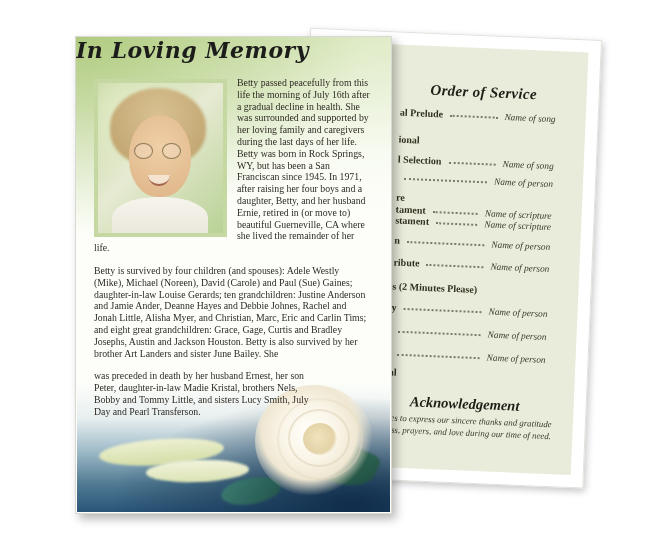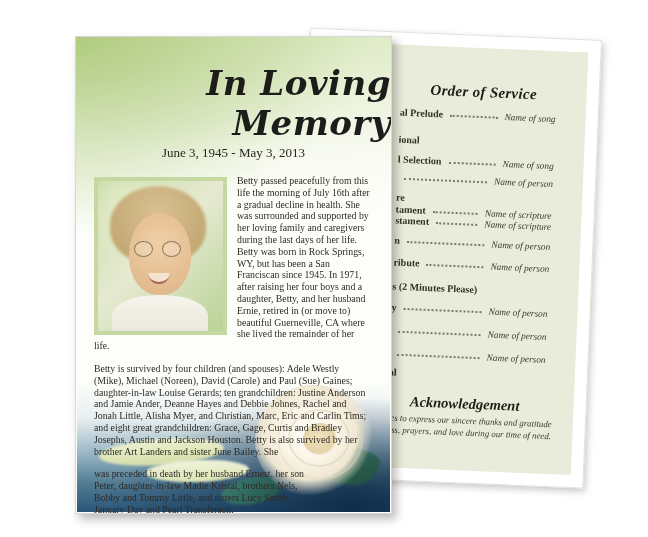--- a/index.html
+++ b/index.html
@@ -25,22 +25,22 @@
 
   
   .front-page{position:absolute;left:75px;top:36px;width:315px;height:476px;background:#fdfefa;
               border:1px solid #d9d9d4;box-shadow:4px 5px 9px rgba(0,0,0,0.28);overflow:hidden;}
   .fp-gradient{position:absolute;left:0;top:0;right:0;height:300px;z-index:0;
     background:
       radial-gradient(ellipse 430px 310px at -6% -8%, rgba(158,191,100,0.85), rgba(158,191,100,0) 72%),
       radial-gradient(ellipse 520px 210px at 65% -12%, rgba(196,218,154,0.55), rgba(196,218,154,0) 75%),
       linear-gradient(to bottom, rgba(208,226,172,0.30), rgba(255,255,255,0) 60%);}
   .fp-content{position:relative;z-index:2;}
-  .fp-heading{margin-top:26px;text-align:right;font-family:"DejaVu Serif", serif;
-              font-style:italic;font-weight:600;font-size:34px;color:#1c1c1a;letter-spacing:0.5px;}
+  .fp-heading{text-align:left;font-family:"DejaVu Serif", serif;
+              font-style:italic;font-weight:600;font-size:22px;color:#1c1c1a;letter-spacing:0.5px;}
   .fp-name{margin-top:9px;text-align:center;font-size:14px;font-weight:bold;color:#1e1c18;}
   .fp-dates{margin-top:2px;text-align:center;font-size:13px;color:#2a2722;}
   .fp-body{margin:14px 20px 0 18px;font-size:9.8px;line-height:11.8px;color:#2e2a24;text-align:left;}
   .fp-body p{margin:0 0 11px 0;}
   .photo{float:left;width:125px;height:150px;margin:2px 10px 4px 0;border:4px solid #c6d8a2;
          position:relative;overflow:hidden;
          background:radial-gradient(circle at 28% 22%, #e7efcf, rgba(231,239,207,0) 45%),
                     linear-gradient(135deg,#c3d69c 0%,#e6ead2 45%,#b9d296 100%);}
   .photo .hair{position:absolute;left:12px;top:5px;width:96px;height:78px;border-radius:52% 52% 46% 46%;
                background:radial-gradient(circle at 50% 35%, #d9c192, #c3a873 75%);filter:blur(1.5px);}
@@ -170,31 +170,30 @@
       <div class="leaf-two"></div>
       <div class="rose">
         <div class="rose-petal rp2"></div>
         <div class="rose-petal rp1"></div>
         <div class="rose-core"></div>
       </div>
     </div>
 
     <div class="fp-content">
       <div class="fp-heading">In Loving Memory</div>
-      <div class="fp-dates">June 3, 1945 - May 3, 2013</div>
 
       <div class="fp-body">
         <div class="photo">
           <div class="hair"></div>
           <div class="face"></div>
           <div class="glasses-left"></div>
           <div class="glasses-right"></div>
           <div class="smile"></div>
           <div class="shirt"></div>
         </div>
         <p>Betty passed peacefully from this life the morning of July 16th after a gradual decline in health.  She was surrounded and supported by her loving family and caregivers during the last days of her life.  Betty was born in Rock Springs, WY, but has been a San Franciscan since 1945.  In 1971, after raising her four boys and a daughter, Betty, and her husband Ernie, retired in (or move to) beautiful Guerneville, CA where she lived the remainder of her life.</p>
         <p>Betty is survived by four children (and spouses): Adele Westly (Mike), Michael (Noreen), David (Carole) and Paul (Sue) Gaines;  daughter-in-law Louise Gerards;  ten grandchildren: Justine Anderson and Jamie Ander, Deanne Hayes and Debbie Johnes, Rachel and Jonah Little, Alisha Myer, and Christian, Marc, Eric and Carlin Tims;  and eight great grandchildren: Grace, Gage, Curtis and Bradley Josephs, Austin and Jackson Houston.  Betty is also survived by her brother Art Landers and sister June Bailey.  She</p>
-        <p class="p-narrow">was preceded in death by her husband Ernest, her son Peter, daughter-in-law Madie Kristal, brothers Nels, Bobby and Tommy Little, and sisters Lucy Smith, January Day and Pearl Transferson.</p>
+        <p class="p-narrow">was preceded in death by her husband Ernest, her son Peter, daughter-in-law Madie Kristal, brothers Nels, Bobby and Tommy Little, and sisters Lucy Smith, July Day and Pearl Transferson.</p>
       </div>
     </div>
   </div>
 
 </div>
 
 </body></html>

